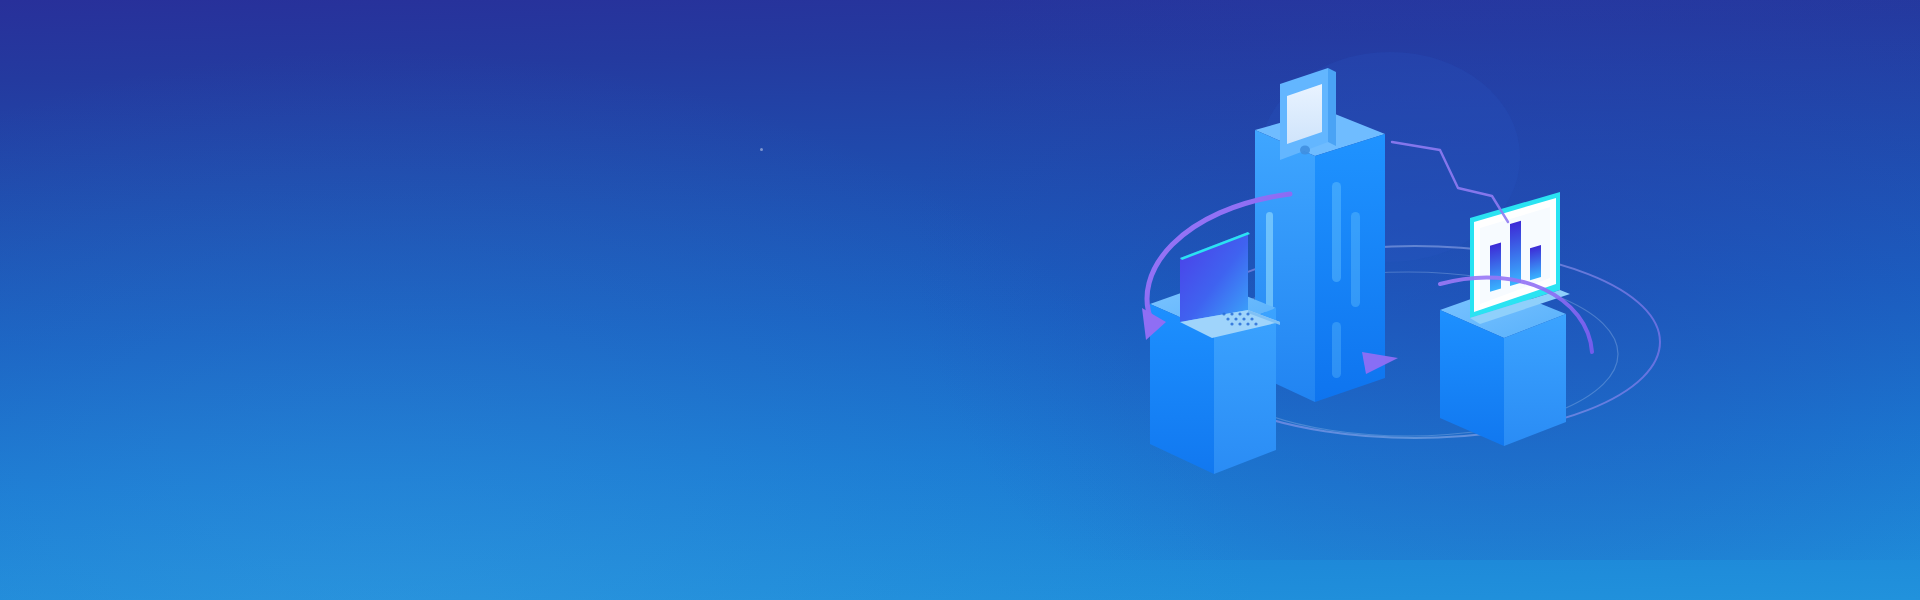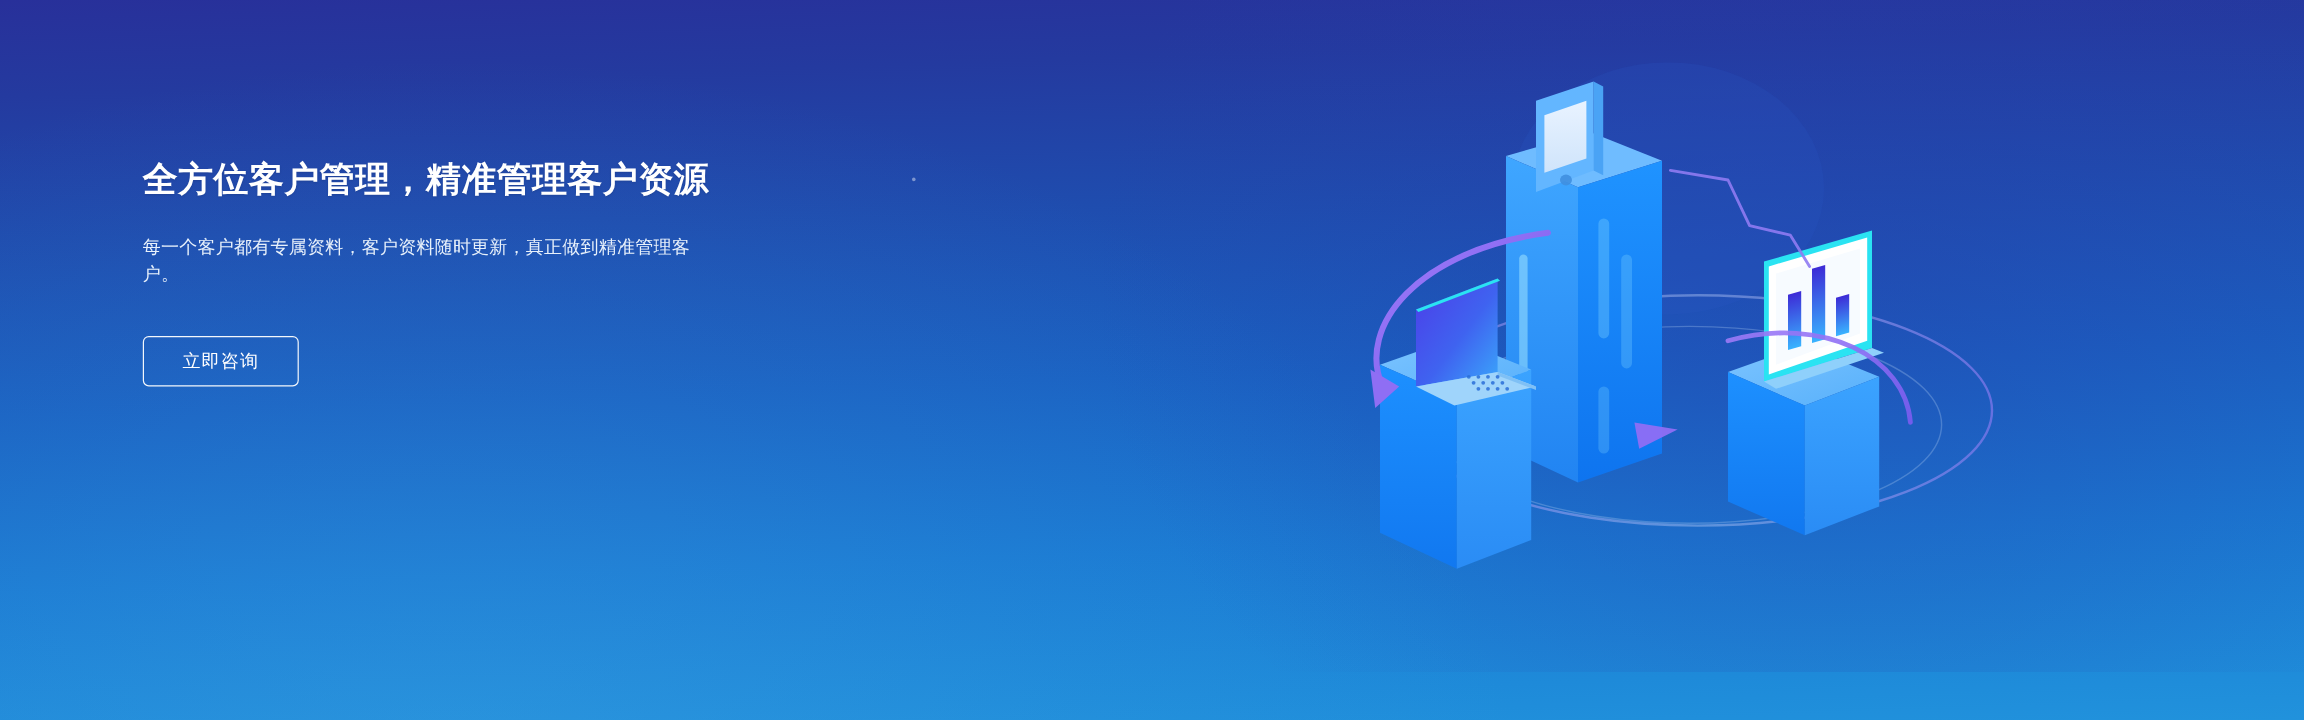--- a/index.html
+++ b/index.html
@@ -53,27 +53,20 @@
 </style>
 </head>
 <body>
 
 <div class="banner">
 
   <div class="wash"></div>
   <div class="wash2"></div>
   <div class="deco-dot"></div>
 
-  <div class="copy">
-    <h1 class="headline">全方位客户管理，精准管理客户资源</h1>
-
-    <p class="subcopy">每一个客户都有专属资料，客户资料随时更新，真正做到精准管理客户。</p>
-
-    <button class="cta">立即咨询</button>
-  </div>
 
   <div class="art">
     <svg width="560" height="520" viewBox="0 0 560 520" xmlns="http://www.w3.org/2000/svg">
       <defs>
         <linearGradient id="gPedTop" x1="0" y1="0" x2="1" y2="1">
           <stop offset="0%" stop-color="#7cc4ff"></stop>
           <stop offset="100%" stop-color="#57b0fb"></stop>
         </linearGradient>
         <linearGradient id="gPedFront" x1="0" y1="0" x2="0" y2="1">
           <stop offset="0%" stop-color="#1d90ff"></stop>

